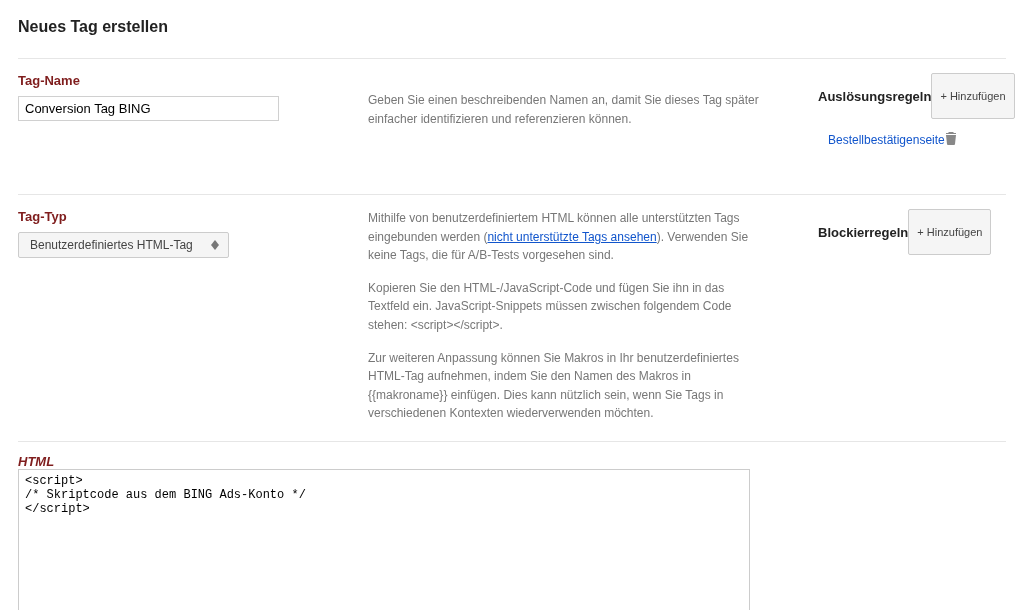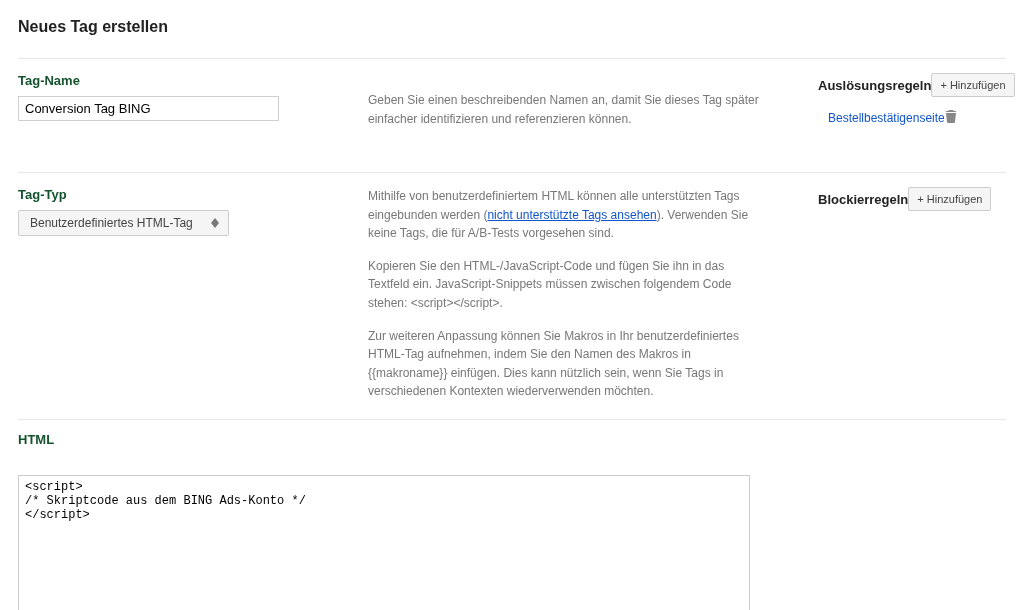--- a/index.html
+++ b/index.html
@@ -13,21 +13,21 @@
   }
   .page { padding: 10px 18px 0 18px; }
   h1.page-title { font-size: 16px; font-weight: bold; margin: 8px 0 22px 0; color: #222; }
   hr.sep { border: none; border-top: 1px solid #e6e6e6; margin: 0; }
 
   .row { display: flex; align-items: flex-start; padding: 14px 0 18px 0; border-bottom: 1px solid #e6e6e6; }
   .left-col { width: 350px; flex: 0 0 350px; }
   .mid-col  { width: 420px; flex: 0 0 420px; padding-right: 20px; }
   .right-col{ flex: 1; padding-left: 30px; }
 
-  .section-label { font-size: 13px; font-weight: bold; color: #14532d; margin-bottom: 8px; display:block;}
+  .section-label { font-size: 13px; font-weight: bold; color: #7f1d1d; margin-bottom: 8px; display:block;}
   .helptext { font-size: 12px; color: #777; line-height: 1.55; }
   .helptext p { margin: 0 0 14px 0; }
   .helptext a { color: #15c; text-decoration: underline; }
 
   input.text-input {
     width: 261px; padding: 4px 6px; font-size: 13px;
     border: 1px solid #d0d0d0;
   }
 
   .select-btn {
@@ -38,28 +38,28 @@
     cursor: pointer;
   }
   .select-btn .chevrons { display:inline-flex; flex-direction:column; line-height:0; }
   .select-btn .chevrons svg { display:block; }
 
   .side-section { margin-bottom: 26px; }
   .side-header { display:flex; align-items:center; justify-content:flex-start; margin-bottom:10px;}
   .side-header .title { font-weight:bold; font-size:13px; color:#222; }
   .add-btn {
     background:#f5f5f5; border:1px solid #ccc; border-radius:2px;
-    padding:5px 8px; font-size:11px; color:#444; cursor:pointer; white-space:nowrap;
+    padding:16px 8px; font-size:11px; color:#444; cursor:pointer; white-space:nowrap;
   }
   .rule-item { display:flex; align-items:center; justify-content:flex-start; padding: 2px 0; }
   .rule-item a { color:#15c; text-decoration:none; font-size:12px; padding-left:10px;}
   .trash { color:#888; cursor:pointer; }
 
   .html-block { padding-top: 12px; }
-  .html-block .section-label { margin-bottom: 28px; }
+  .html-block .section-label { margin-bottom: 0; font-style: italic; }
   textarea.code-area {
     width: 732px; height: 180px; resize: both;
     font-family: "Courier New", monospace; font-size: 12px;
     padding: 4px 6px; border:1px solid #ccc;
     text-decoration-skip-ink: none;
   }
 </style>
 </head>
 <body>
 

